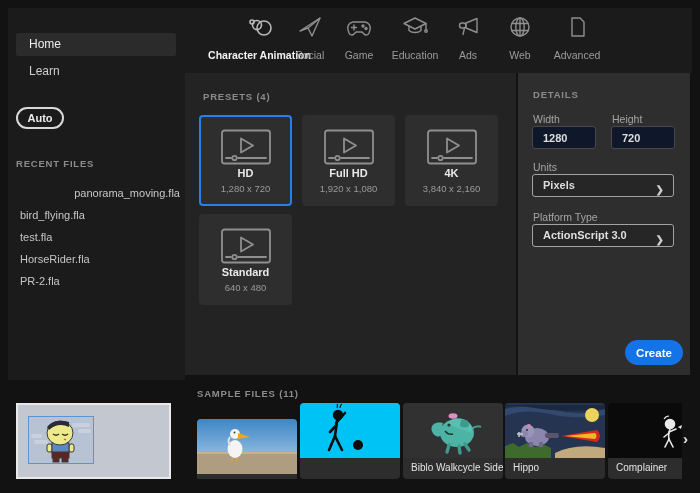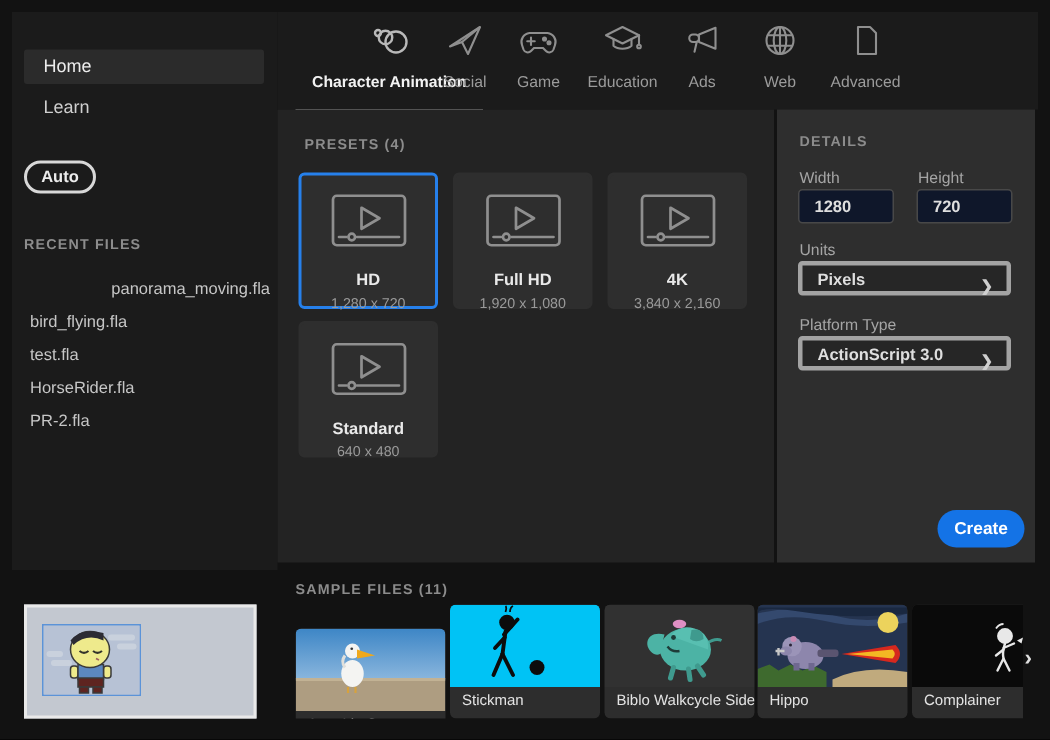--- a/index.html
+++ b/index.html
@@ -33,31 +33,31 @@
   .tab.active .tab-label { color:#f2f2f2; }
   .tab-underline { position:absolute; left:12px; top:59px; width:75px; height:2px; background:#f2f2f2; }
 
   
   .presets-panel { position:absolute; left:185px; top:73px; width:331px; height:302px; background:#232323; }
   .presets-header { position:absolute; left:18px; top:18px; }
   .preset-card { position:absolute; width:93px; height:91px; background:#2e2e2e; border:2px solid #2e2e2e;
                  border-radius:4px; text-align:center; cursor:pointer; }
   .preset-card.selected { border-color:#2680eb; }
   .preset-card .vid-icon { margin-top:12px; }
-  .preset-name { font-size:11px; font-weight:bold; color:#e9e9e9; margin-top:16px; }
+  .preset-name { font-size:11px; font-weight:bold; color:#e9e9e9; margin-top:2px; }
   .preset-size { font-size:9.5px; color:#9a9a9a; margin-top:4px; }
 
   
   .details-panel { position:absolute; left:518px; top:73px; width:172px; height:302px; background:#2e2e2e; }
   .details-header { position:absolute; left:15px; top:16px; }
   .field-label { position:absolute; font-size:10.5px; color:#a5a5a5; }
   .text-input { position:absolute; height:23px; background:#0f172a; border:1px solid #484848; border-radius:3px;
                 color:#dedede; font-size:11px; font-weight:bold; padding-left:10px; outline:none;
                 font-family:"Liberation Sans", sans-serif; }
-  .dropdown { position:absolute; width:142px; height:23px; background:#262626; border:3px solid #a3a3a3;
+  .dropdown { position:absolute; width:142px; height:23px; background:#262626; border:1px solid #a3a3a3;
               border-radius:3px; color:#dedede; font-size:11px; font-weight:bold; line-height:21px;
               padding-left:10px; cursor:pointer; }
   .dropdown .chev { position:absolute; right:9px; top:4px; color:#cfcfcf; font-size:10px; }
   .create-btn { position:absolute; left:107px; top:267px; width:58px; height:25px; border:none; border-radius:13px;
                 background:#1473e6; color:#fff; font-size:11.5px; font-weight:bold; cursor:pointer;
                 font-family:"Liberation Sans", sans-serif; }
 
   
   .samples-header { position:absolute; left:197px; top:388px; }
   .samples-row { position:absolute; left:197px; top:403px; width:485px; height:76px; overflow:hidden; }
@@ -310,21 +310,20 @@
           <path d="M37,18 L35,33"></path>
           <path d="M36,20 L45,10"></path>
           <path d="M36.5,22 L30,29"></path>
           <path d="M35,33 L29,47"></path>
           <path d="M35,33 L42,47"></path>
         </g>
         <circle cx="38" cy="12" r="5.2" fill="#0c0c0c"></circle>
         <path d="M37,5 q1,-3 0,-4 M40,5 q0,-3 2,-4" stroke="#0c0c0c" stroke-width="1.2" fill="none"></path>
         <circle cx="58" cy="42" r="5" fill="#0c0c0c"></circle>
       </svg>
-      <div class="sample-name">Stickman</div>
     </div>
 
     <div class="sample-card" style="left:206px;">
       <svg class="sample-thumb" viewBox="0 0 100 55">
         <rect width="100" height="55" fill="#313131"></rect>
 
         <path d="M68,26 q6,-4 10,-2" stroke="#3f9a8e" stroke-width="2" fill="none"></path>
 
         <ellipse cx="54" cy="30" rx="17" ry="14" fill="#4cb3a5"></ellipse>
         <path d="M44,21 q6,-8 16,-5 q10,3 9,14" fill="#58bfb1"></path>

